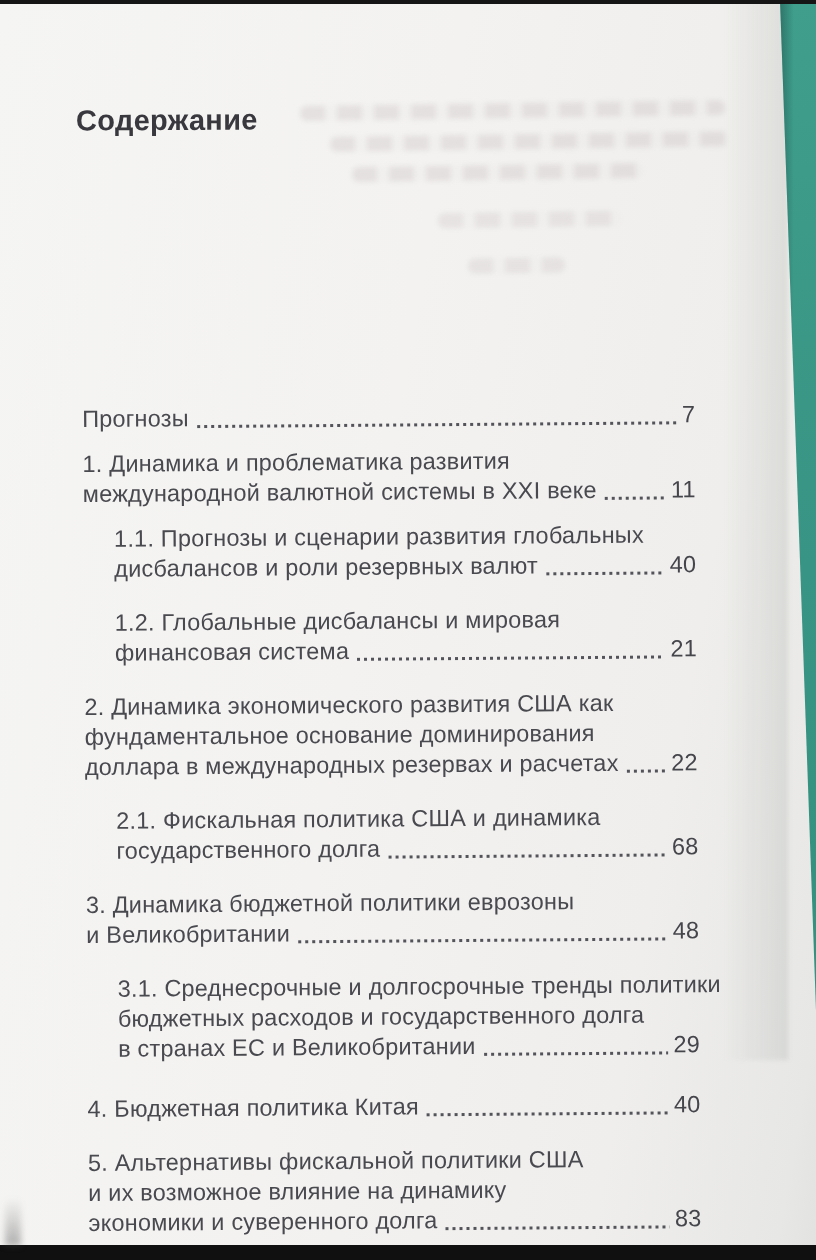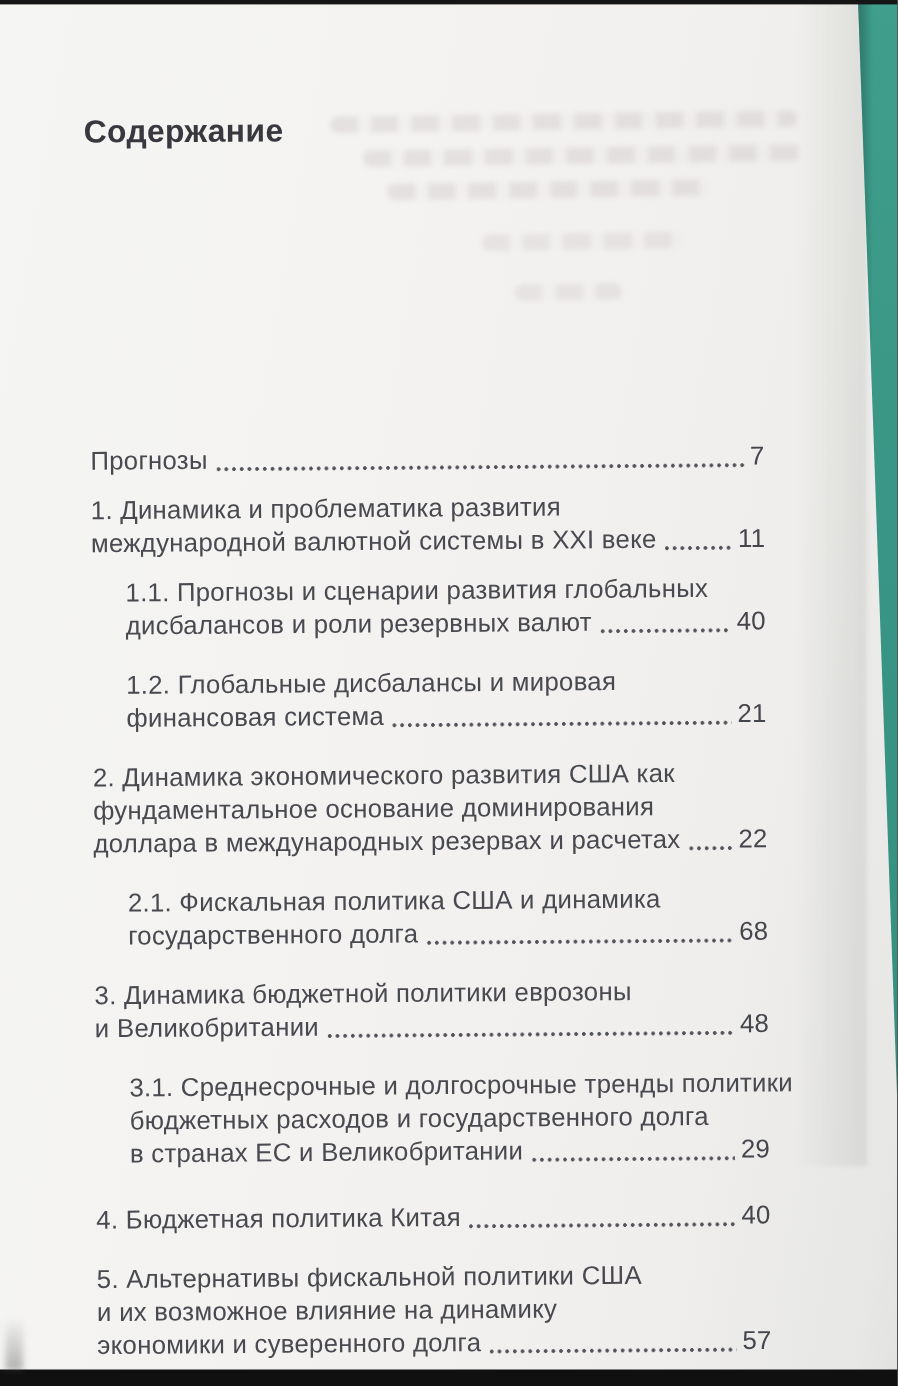--- a/index.html
+++ b/index.html
@@ -187,18 +187,18 @@
     <div class="toc-entry">
       <div class="toc-line">
         <span>5. Альтернативы фискальной политики США</span>
       </div>
       <div class="toc-line">
         <span>и их возможное влияние на динамику</span>
       </div>
       <div class="toc-line final">
         <span>экономики и суверенного долга</span>
         <span class="leader"></span>
-        <span class="pagenum">57</span>
+        <span class="pagenum">83</span>
       </div>
     </div>
 
   </div>
 </div>
 
 </body></html>

